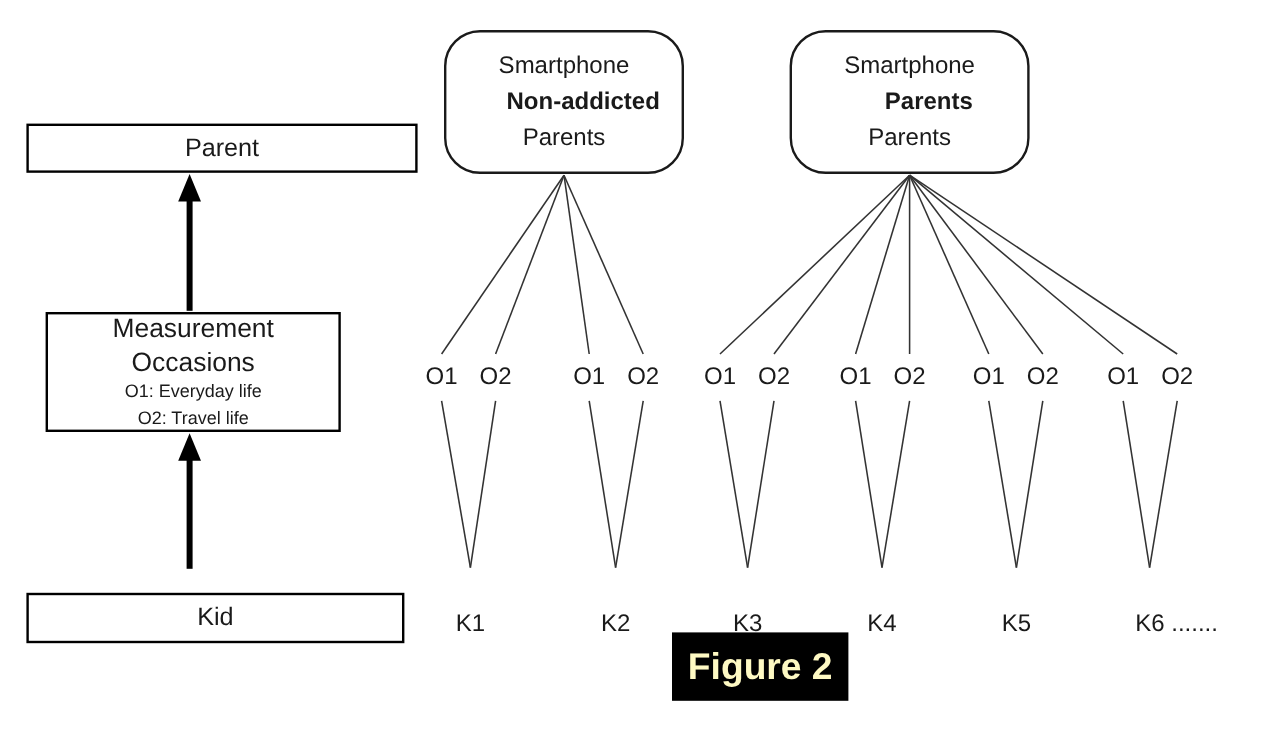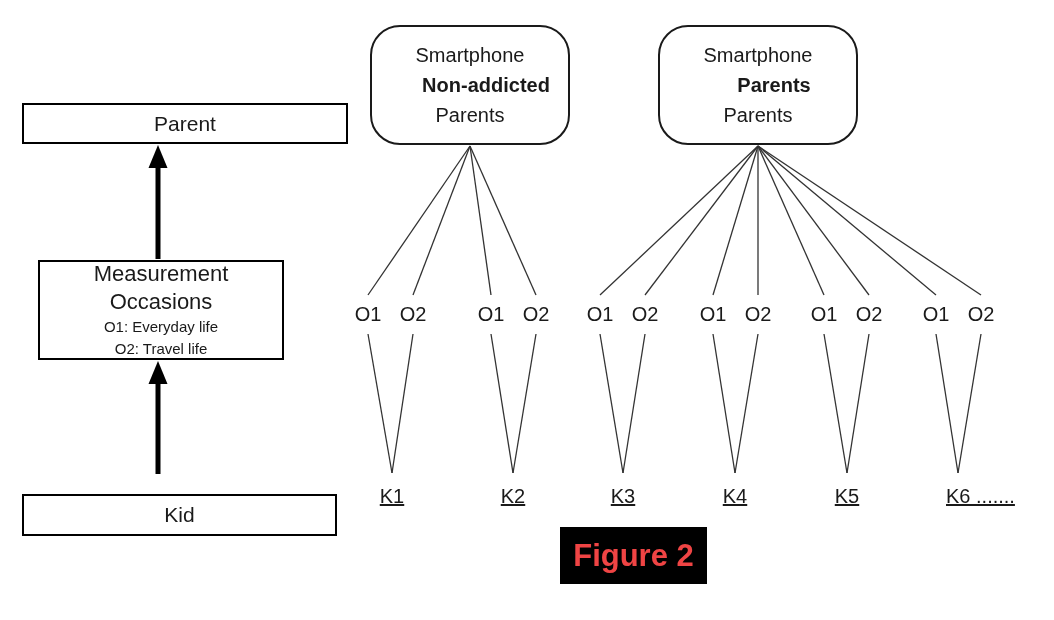--- a/index.html
+++ b/index.html
@@ -55,35 +55,34 @@
     position: absolute;
     top: 301px;
     width: 44px;
     height: 26px;
     line-height: 26px;
     text-align: center;
     font-size: 20px;
   }
   .klabel {
     position: absolute;
-    top: 483px;
+    top: 507px;
     width: 60px;
     height: 26px;
     line-height: 26px;
     text-align: center;
     font-size: 20px;
-    text-decoration: underline;
   }
   .klabel.wide { width: 120px; text-align: left; }
   .caption {
     position: absolute;
     left: 560px; top: 527px;
     width: 147px; height: 57px;
     background: #000000;
-    color: #ef4444;
+    color: #fef9c3;
     font-size: 31px;
     font-weight: bold;
     display: flex;
     align-items: center;
     justify-content: center;
   }
 </style>
 </head>
 <body>
 

